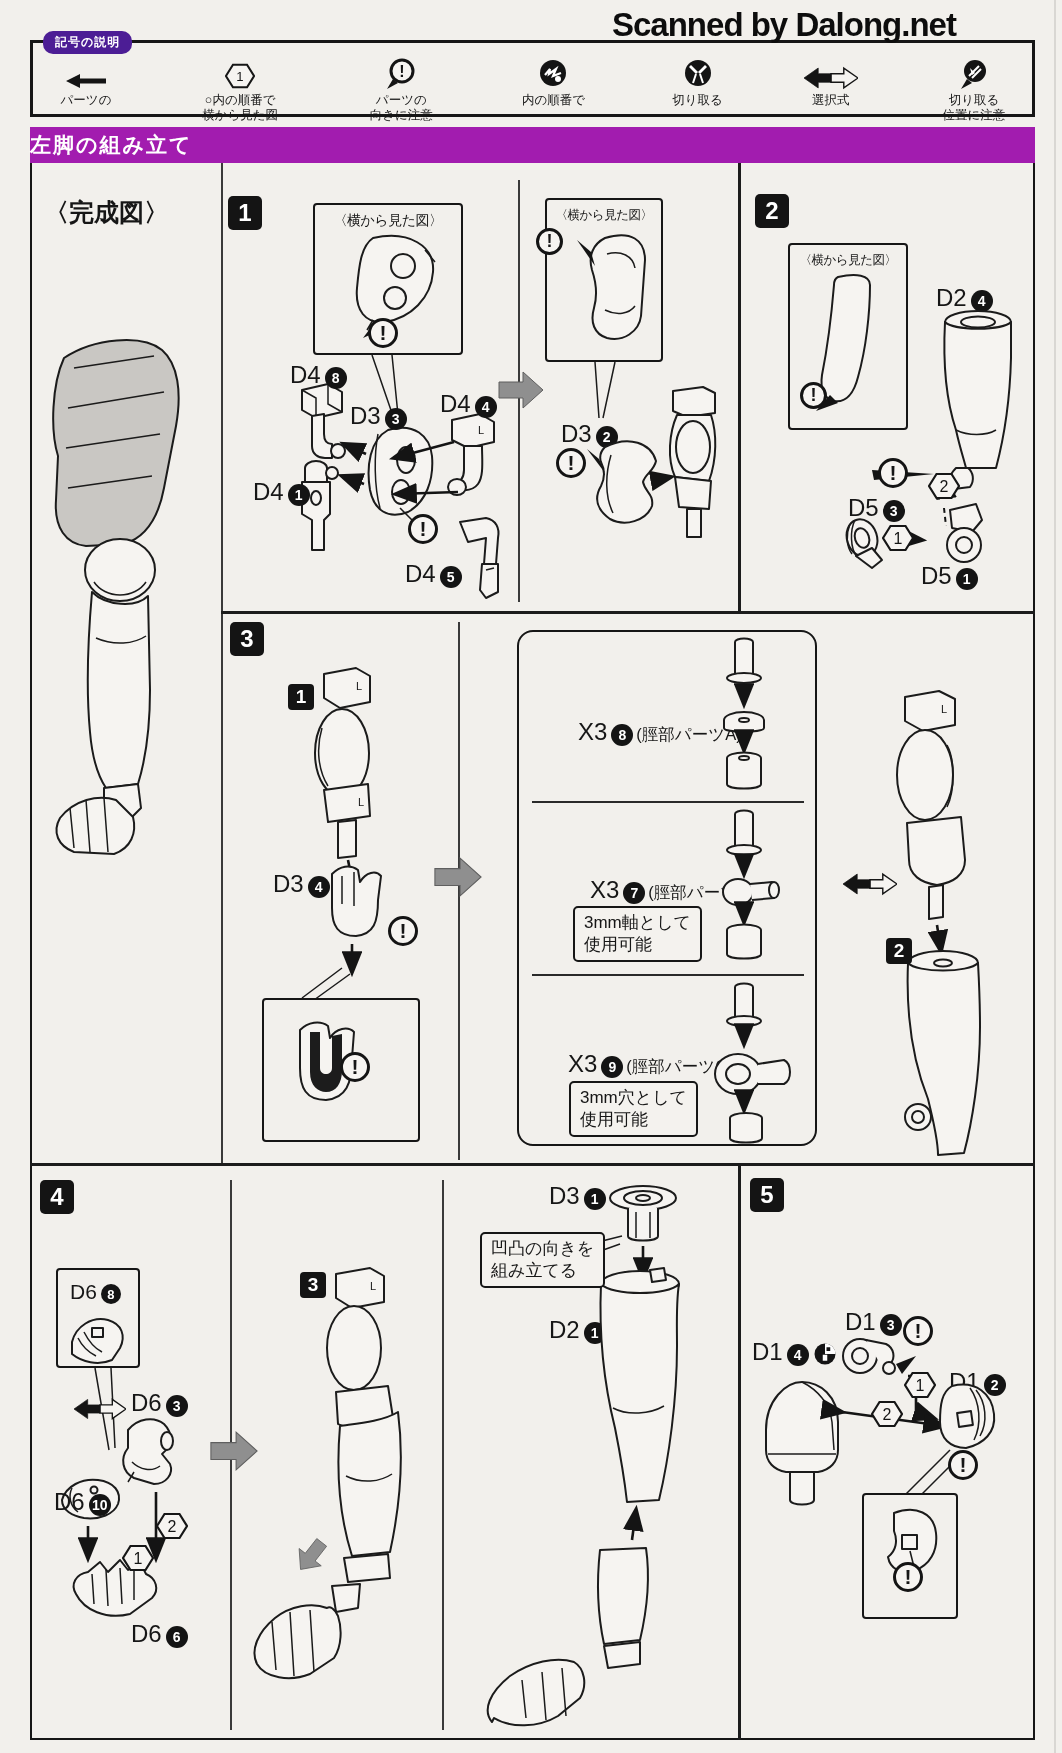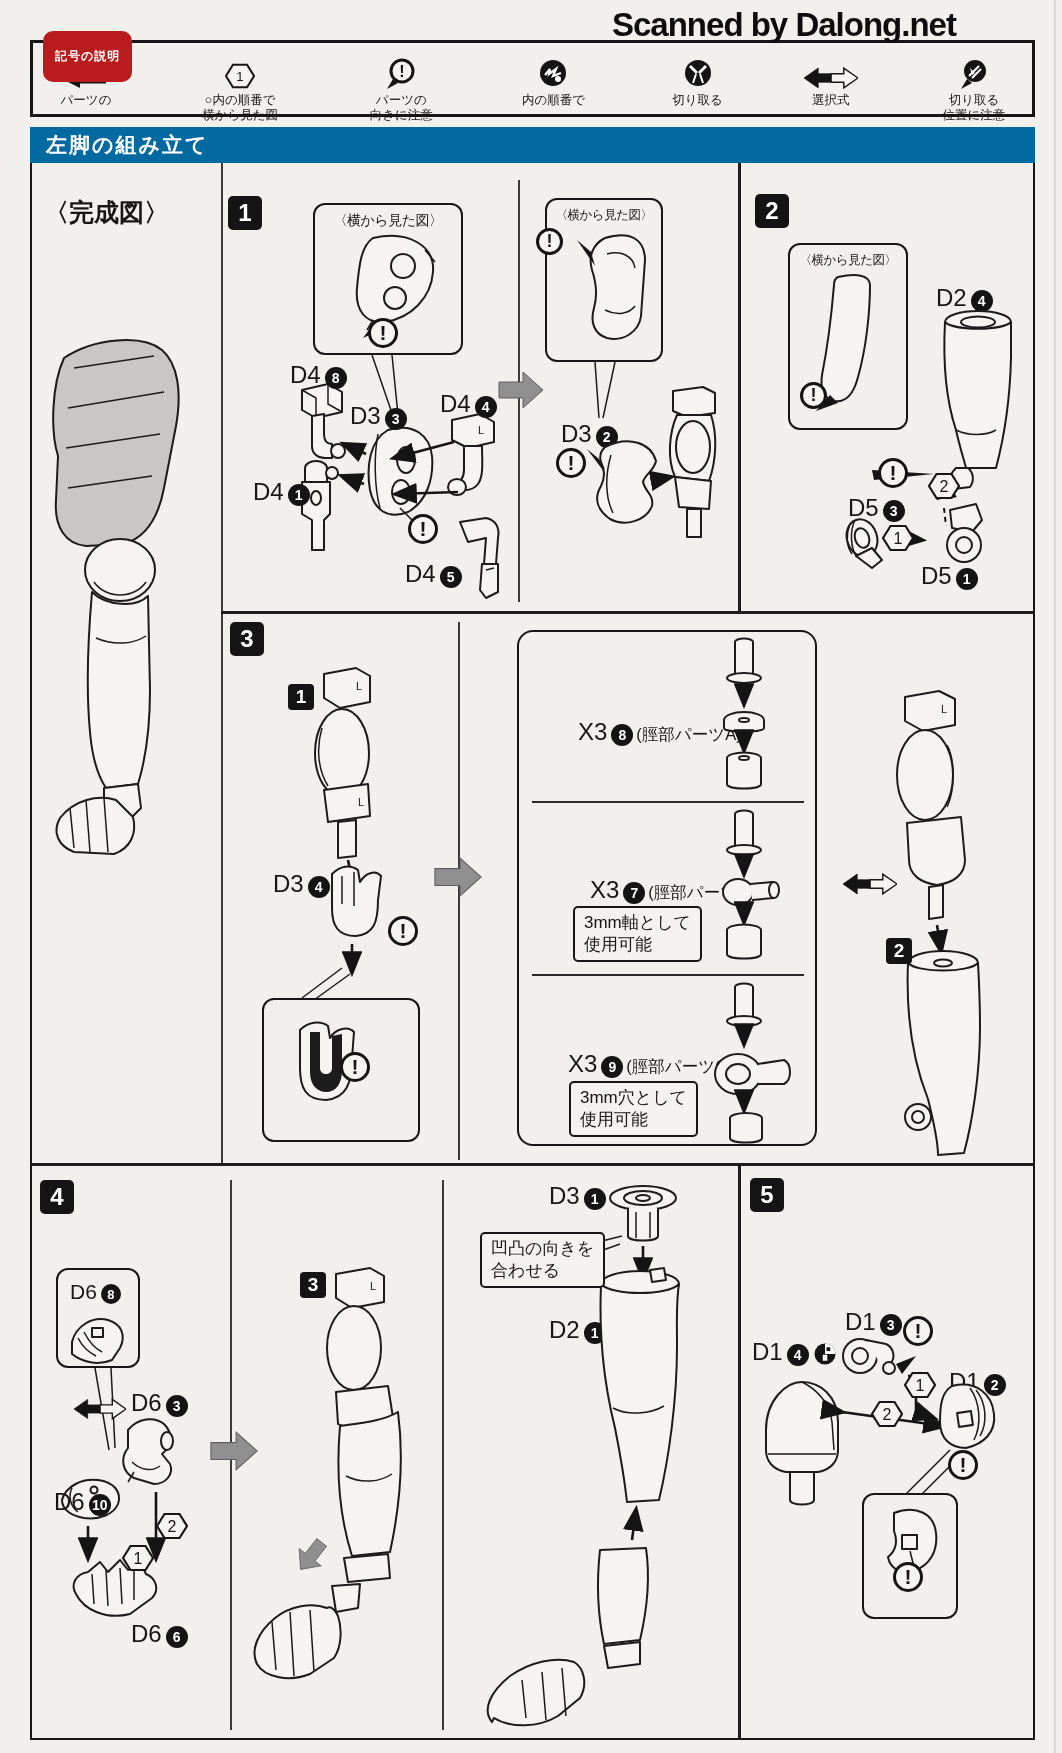--- a/index.html
+++ b/index.html
@@ -7,29 +7,29 @@
         font-family:"Liberation Sans","DejaVu Sans",sans-serif;color:#161616;overflow:hidden;}
   .abs{position:absolute;}
   .watermark{position:absolute;left:612px;top:6px;width:460px;font-size:33px;font-weight:bold;
              letter-spacing:-1px;color:#0d0d0d;z-index:50;}
   
   .hdr-box{position:absolute;left:30px;top:40px;width:1005px;height:77px;border:3px solid #161616;
            display:flex;box-sizing:border-box;background:#f2f0ec;}
   .hdr-left{width:126px;border-right:3px solid #161616;display:flex;align-items:center;
             justify-content:center;font-size:47px;font-weight:bold;letter-spacing:-2px;}
   .hdr-right{flex:1;position:relative;padding:13px 12px 2px 16px;box-sizing:border-box;}
-  .legend-badge{position:absolute;top:-12px;left:10px;background:#b91c1c;color:#fff;font-size:12px;
-                font-weight:bold;padding:17px 12px;border-radius:10px;letter-spacing:1px;}
+  .legend-badge{position:absolute;top:-12px;left:10px;background:#4c1d95;color:#fff;font-size:12px;
+                font-weight:bold;padding:3px 12px;border-radius:10px;letter-spacing:1px;}
   .legend-row{display:flex;justify-content:space-between;margin-top:2px;}
   .legend-item{display:flex;flex-direction:column;align-items:center;}
   .legend-ico{height:32px;display:flex;align-items:flex-end;justify-content:center;margin-bottom:3px;}
   .lcap{font-size:12.5px;line-height:1.2;text-align:center;white-space:nowrap;}
   
-  .section-bar{position:absolute;left:30px;top:127px;width:1005px;height:36px;background:#0369a1;
-               color:#fff;display:flex;align-items:center;padding-left:16px;font-size:21px;
+  .section-bar{position:absolute;left:30px;top:127px;width:1005px;height:36px;background:#a21caf;
+               color:#fff;display:flex;align-items:center;padding-left:0;font-size:21px;
                font-weight:bold;letter-spacing:2px;box-sizing:border-box;}
   .content{position:absolute;left:30px;top:163px;width:1005px;height:1577px;
            border:2px solid #161616;border-top:none;box-sizing:border-box;}
   .vline{position:absolute;background:#1c1c1c;width:2px;}
   .vline.thin{width:1.5px;background:#3a3a3a;}
   .hline{position:absolute;background:#1c1c1c;height:3px;}
   
   .badge{position:absolute;width:34px;height:34px;background:#141414;color:#fff;font-weight:bold;
          font-size:24px;display:flex;align-items:center;justify-content:center;border-radius:5px;}
   .sbadge{position:absolute;width:26px;height:26px;background:#141414;color:#fff;font-weight:bold;
@@ -42,21 +42,21 @@
   
   .hexb{position:absolute;width:32px;height:30px;}
   .hexb svg{position:absolute;left:0;top:0;}
   .hexb i{position:absolute;inset:0;display:flex;align-items:center;justify-content:center;
           font-style:normal;font-size:16px;font-weight:normal;}
   
   .warn{position:absolute;width:30px;height:30px;border:3.5px solid #141414;border-radius:50%;
         background:#f6f4f1;display:flex;align-items:center;justify-content:center;
         font-size:21px;font-weight:bold;box-sizing:border-box;z-index:6;}
   
-  .inset{position:absolute;border:2px solid #161616;border-radius:12px;background:#f2f0ec;
+  .inset{position:absolute;border:2px solid #161616;border-radius:4px;background:#f2f0ec;
          box-sizing:border-box;z-index:4;}
   .icap{text-align:center;font-size:14px;margin-top:7px;letter-spacing:-0.5px;}
   .notebox{position:absolute;border:2px solid #161616;border-radius:5px;background:#f4f2ee;
            font-size:17px;line-height:1.3;padding:4px 9px;z-index:6;white-space:nowrap;}
   .bubble{position:absolute;border:2px solid #161616;border-radius:15px;background:#f4f2ee;
           font-size:17px;padding:3px 12px;z-index:6;white-space:nowrap;}
   .x3box{position:absolute;border:2px solid #161616;border-radius:16px;background:#f2f0ec;
          box-sizing:border-box;}
   .x3div{position:absolute;height:1.8px;background:#2a2a2a;}
   svg .p{fill:#f6f4f1;stroke:#1b1b1b;stroke-width:2;stroke-linejoin:round;}
@@ -616,21 +616,21 @@
   <svg class="abs" style="left:210px;top:1430px" width="48" height="42" viewBox="0 0 44 40">
       <use href="#gar"></use>
     </svg>
 
   <div class="plabel" style="left:549px;top:1182px">
     <span>D3</span>
       <span class="cnum">1</span>
   </div>
   <div class="notebox" style="left:480px;top:1232px">
     <span>凹凸の向きを</span><br>
-    <span>合わせる</span>
+    <span>組み立てる</span>
   </div>
   <div class="plabel" style="left:549px;top:1316px">
     <span>D2</span>
       <span class="cnum">1</span>
   </div>
   <svg class="abs" style="left:450px;top:1178px" width="288" height="556" viewBox="0 0 288 556">
     <g>
       <ellipse class="p" cx="193" cy="20" rx="33" ry="12"></ellipse>
       <ellipse class="p" cx="193" cy="20" rx="19" ry="7"></ellipse>
       <ellipse class="p" cx="193" cy="20" rx="7" ry="3"></ellipse>

